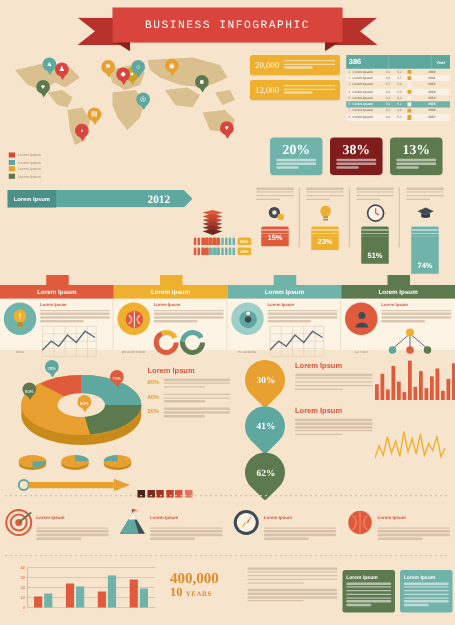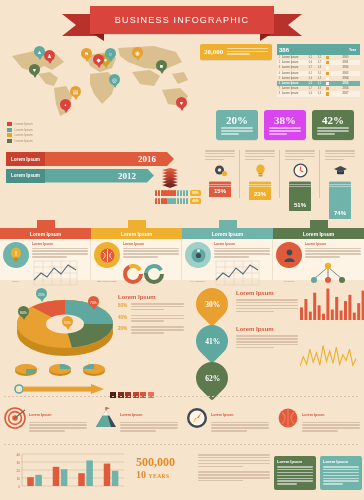--- a/index.html
+++ b/index.html
@@ -22,21 +22,21 @@
   
   .banner-wrap{top:6px;left:62px;width:240px;height:34px;}
   .ribbon-tail{position:absolute;top:8px;width:40px;height:22px;background:#b8312a;}
   .ribbon-tail.l{left:0;clip-path:polygon(0 0,100% 0,100% 100%,0 100%,14px 50%);}
   .ribbon-tail.r{right:0;clip-path:polygon(0 0,100% 0,calc(100% - 14px) 50%,100% 100%,0 100%);}
   .ribbon-fold{position:absolute;top:26px;width:14px;height:9px;background:#8e201c;}
   .ribbon-fold.l{left:28px;clip-path:polygon(0 0,100% 0,100% 100%);}
   .ribbon-fold.r{right:28px;clip-path:polygon(0 0,100% 0,0 100%);}
   .ribbon-main{position:absolute;left:28px;right:28px;top:0;height:28px;background:#d9453c;
     display:flex;align-items:center;justify-content:center;box-shadow:0 1px 0 rgba(0,0,0,.08);}
-  .ribbon-main span{color:#fff;font-size:9px;letter-spacing:1.2px;font-family:Liberation Sans, sans-serif;}
+  .ribbon-main span{color:#fff;font-size:9px;letter-spacing:1.2px;font-family:Liberation Mono, monospace;}
 
   
   .map{top:42px;left:4px;width:192px;height:78px;}
   .map svg{display:block;}
   .pin{position:absolute;width:11px;height:14px;}
   .pin .head{width:11px;height:11px;border-radius:50%;}
   .pin .tip{width:0;height:0;margin:-2px auto 0;border-left:3px solid transparent;border-right:3px solid transparent;border-top:5px solid;}
   .pin .gl{position:absolute;top:1.6px;left:0;width:11px;text-align:center;font-size:5.5px;line-height:8px;color:#fff;}
 
   
@@ -51,21 +51,21 @@
   .ybar .tag{position:relative;z-index:3;height:14px;display:flex;align-items:center;padding:0 5px;
     color:#fff;font-size:4.6px;font-weight:bold;}
   .ybar .body{position:absolute;left:0;top:0;height:14px;
     clip-path:polygon(0 0, calc(100% - 7px) 0, 100% 50%, calc(100% - 7px) 100%, 0 100%);}
   .ybar .yr{position:absolute;z-index:3;font-size:9px;font-weight:bold;color:#fff;font-family:"Liberation Serif",serif;}
 
   
   .valcards{top:44px;left:200px;width:72px;}
   .valcard{height:16px;border-radius:2px;margin-bottom:4px;display:flex;align-items:center;
     padding:0 4px;box-shadow:0 1px 0 rgba(0,0,0,.07);}
-  .valcard .num{font-size:7px;font-weight:bold;color:#fff;font-family:"Liberation Serif",serif;}
+  .valcard .num{font-size:7px;font-weight:normal;color:#fff;font-family:"Liberation Serif",serif;}
   .valcard .tx{flex:1;margin-left:4px;}
 
   
   .tbl{top:44px;left:277px;width:83px;}
   .tbl .hd{display:flex;height:11px;align-items:center;}
   .tbl .hd .c1{width:34px;height:11px;background:#5fa8a0;color:#fff;font-size:6px;font-weight:bold;
     display:flex;align-items:center;padding-left:2px;box-sizing:border-box;}
   .tbl .hd .c2{flex:1;height:11px;background:#5fa8a0;}
   .tbl .hd .c3{width:15px;height:11px;background:#5fa8a0;color:#fff;font-size:3.4px;font-weight:bold;
     display:flex;align-items:center;justify-content:center;}
@@ -272,34 +272,37 @@
     <span class="lb">Lorem Ipsum</span>
   </div>
       <div class="row">
     <span class="sw" style="background:#5d7a4e;"></span>
     <span class="lb">Lorem Ipsum</span>
   </div>
     </div>
 
   <div class="abs years" id="years">
       <div class="ybar">
-    <div class="body" style="width:168px;background:#e05a3c;"></div>
-    <div class="tag" style="background:#c8412f;">Lorem Ipsum</div>
-    <div class="yr" style="left:132px;">2016</div>
-  </div>
-      <div class="ybar">
     <div class="body" style="width:148px;background:#5fa8a0;"></div>
     <div class="tag" style="background:#4a8f88;">Lorem Ipsum</div>
     <div class="yr" style="left:112px;">2012</div>
   </div>
     </div>
 
   <div class="abs valcards" id="valcards">
       <div class="valcard" style="background:#eeb02e;">
     <span class="num">20,000</span>
+    <span class="tx">
+          <div class="fakeline w"></div>
+          <div class="fakeline w"></div>
+          <div class="fakeline w sh"></div>
+        </span>
+  </div>
+      <div class="valcard" style="background:#eeb02e;">
+    <span class="num">12,000</span>
     <span class="tx">
           <div class="fakeline w"></div>
           <div class="fakeline w"></div>
           <div class="fakeline w sh"></div>
         </span>
   </div>
     </div>
 
   <div class="abs tbl">
     <div class="hd">
@@ -393,30 +396,30 @@
 
   <div class="abs pcards" id="pcards">
       <div class="pcard" style="background:#6fb3ab;">
     <div class="p">20%</div>
     <div class="t">
           <div class="fakeline w"></div>
           <div class="fakeline w"></div>
           <div class="fakeline w sh"></div>
         </div>
   </div>
-      <div class="pcard" style="background:#d946ef;">
+      <div class="pcard" style="background:#7f1d1d;">
     <div class="p">38%</div>
     <div class="t">
           <div class="fakeline w"></div>
           <div class="fakeline w"></div>
           <div class="fakeline w sh"></div>
         </div>
   </div>
       <div class="pcard" style="background:#5d7a4e;">
-    <div class="p">42%</div>
+    <div class="p">13%</div>
     <div class="t">
           <div class="fakeline w"></div>
           <div class="fakeline w"></div>
           <div class="fakeline w sh"></div>
         </div>
   </div>
     </div>
 
   <div class="abs icols" id="icols">
       <div class="icol">
@@ -933,21 +936,21 @@
           <rect x="19.25" y="25.2" width="6.5" height="8.8" fill="#e05a3c"></rect>
           <rect x="27.35" y="22.8" width="6.5" height="11.2" fill="#6fb3ab"></rect>
           <rect x="44.75" y="14.8" width="6.5" height="19.2" fill="#e05a3c"></rect>
           <rect x="52.85" y="17.2" width="6.5" height="16.8" fill="#6fb3ab"></rect>
           <rect x="70.25" y="21.2" width="6.5" height="12.8" fill="#e05a3c"></rect>
           <rect x="78.35" y="8.399999999999999" width="6.5" height="25.6" fill="#6fb3ab"></rect>
           <rect x="95.75" y="11.600000000000001" width="6.5" height="22.4" fill="#e05a3c"></rect>
           <rect x="103.85" y="18.8" width="6.5" height="15.2" fill="#6fb3ab"></rect>
         </svg></div>
     <div class="bigno">
-      <div class="n">500,000</div>
+      <div class="n">400,000</div>
       <div class="y"><span>10</span> <small>YEARS</small></div>
     </div>
     <div class="btext" id="btext">
         <div style="margin-bottom:4px;">
           <div class="fakeline"></div>
           <div class="fakeline"></div>
           <div class="fakeline"></div>
           <div class="fakeline"></div>
           <div class="fakeline sh"></div>
         </div>

